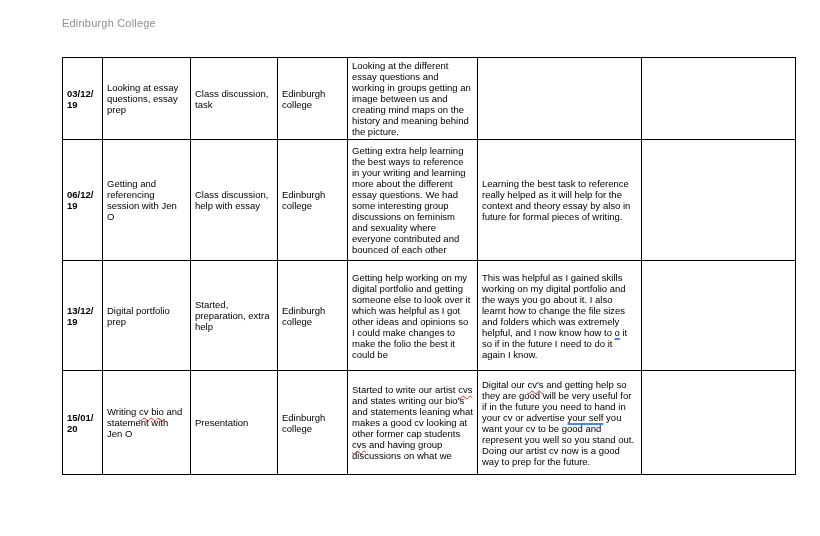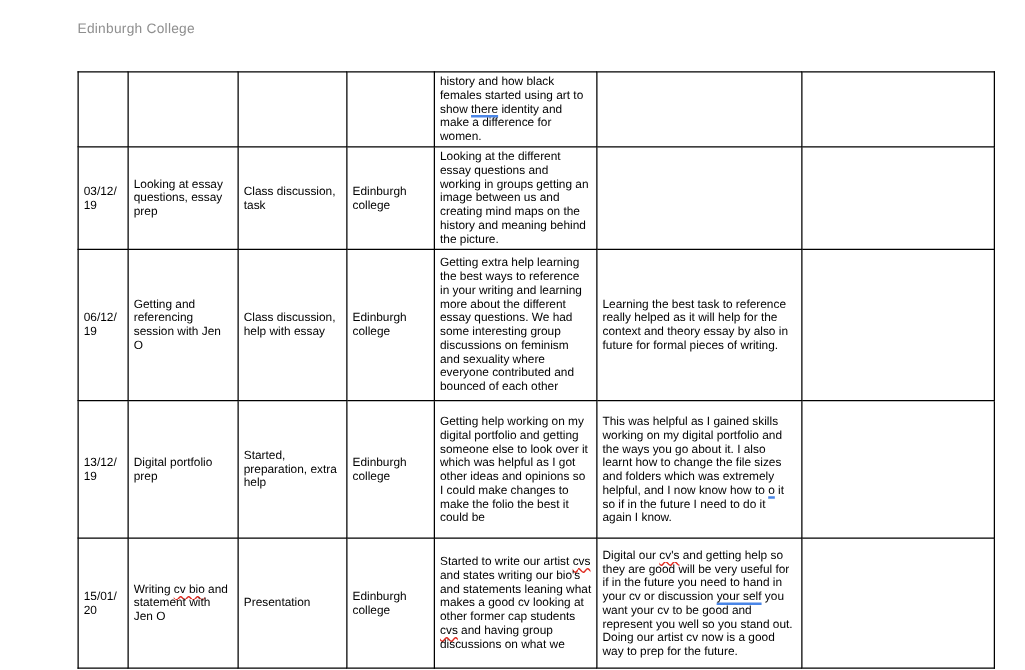--- a/index.html
+++ b/index.html
@@ -36,20 +36,21 @@
     padding:2px 4px;
     font-size:9.5px;
     line-height:11px;
     vertical-align:middle;
     word-wrap:break-word;
     overflow:hidden;
   }
   td.date-cell{
     word-break:break-all;
     padding-right:7px;
+    font-weight:bold;
   }
   .mark-spell{
     text-decoration:underline;
     text-decoration-style:wavy;
     text-decoration-color:var(--spell);
     text-decoration-thickness:1px;
     text-underline-offset:2px;
   }
   .mark-grammar{
     text-decoration:underline;
@@ -68,29 +69,20 @@
   <colgroup>
       <col style="width: 40px;">
       <col style="width: 88px;">
       <col style="width: 87px;">
       <col style="width: 70px;">
       <col style="width: 130px;">
       <col style="width: 164px;">
       <col style="width: 154px;">
     </colgroup>
   <tbody>
-      <tr style="height: 54px;">
-        <td class="date-cell"></td>
-        <td></td>
-        <td></td>
-        <td></td>
-        <td><span>history and how black females started using art to show </span><span class="mark-grammar">there</span><span> identity and make a difference for women.</span></td>
-        <td></td>
-        <td></td>
-      </tr>
       <tr style="height: 81px;">
         <td class="date-cell"><span>03/12/19</span></td>
         <td><span>Looking at essay questions, essay prep</span></td>
         <td><span>Class discussion, task</span></td>
         <td><span>Edinburgh college</span></td>
         <td><span>Looking at the different essay questions and working in groups getting an image between us and creating mind maps on the history and meaning behind the picture.</span></td>
         <td></td>
         <td></td>
       </tr>
       <tr style="height: 121px;">
@@ -110,17 +102,17 @@
         <td><span>Getting help working on my digital portfolio and getting someone else to look over it which was helpful as I got other ideas and opinions so I could make changes to make the folio the best it could be</span></td>
         <td><span>This was helpful as I gained skills working on my digital portfolio and the ways you go about it. I also learnt how to change the file sizes and folders which was extremely helpful, and I now know how to </span><span class="mark-grammar">o</span><span> it so if in the future I need to do it again I know.</span></td>
         <td></td>
       </tr>
       <tr style="height: 104px;">
         <td class="date-cell"><span>15/01/20</span></td>
         <td><span>Writing </span><span class="mark-spell">cv bio</span><span> and statement with Jen O</span></td>
         <td><span>Presentation</span></td>
         <td><span>Edinburgh college</span></td>
         <td><span>Started to write our artist </span><span class="mark-spell">cvs</span><span> and states writing our bio's and statements leaning what makes a good cv looking at other former cap students </span><span class="mark-spell">cvs</span><span> and having group discussions on what we</span></td>
-        <td><span>Digital our </span><span class="mark-spell">cv's</span><span> and getting help so they are good will be very useful for if in the future you need to hand in your cv or discussion </span><span class="mark-grammar">your self</span><span> you want your cv to be good and represent you well so you stand out. Doing our artist cv now is a good way to prep for the future.</span></td>
+        <td><span>Digital our </span><span class="mark-spell">cv's</span><span> and getting help so they are good will be very useful for if in the future you need to hand in your cv or advertise </span><span class="mark-grammar">your self</span><span> you want your cv to be good and represent you well so you stand out. Doing our artist cv now is a good way to prep for the future.</span></td>
         <td></td>
       </tr>
     </tbody>
 </table>
 
 </body></html>

